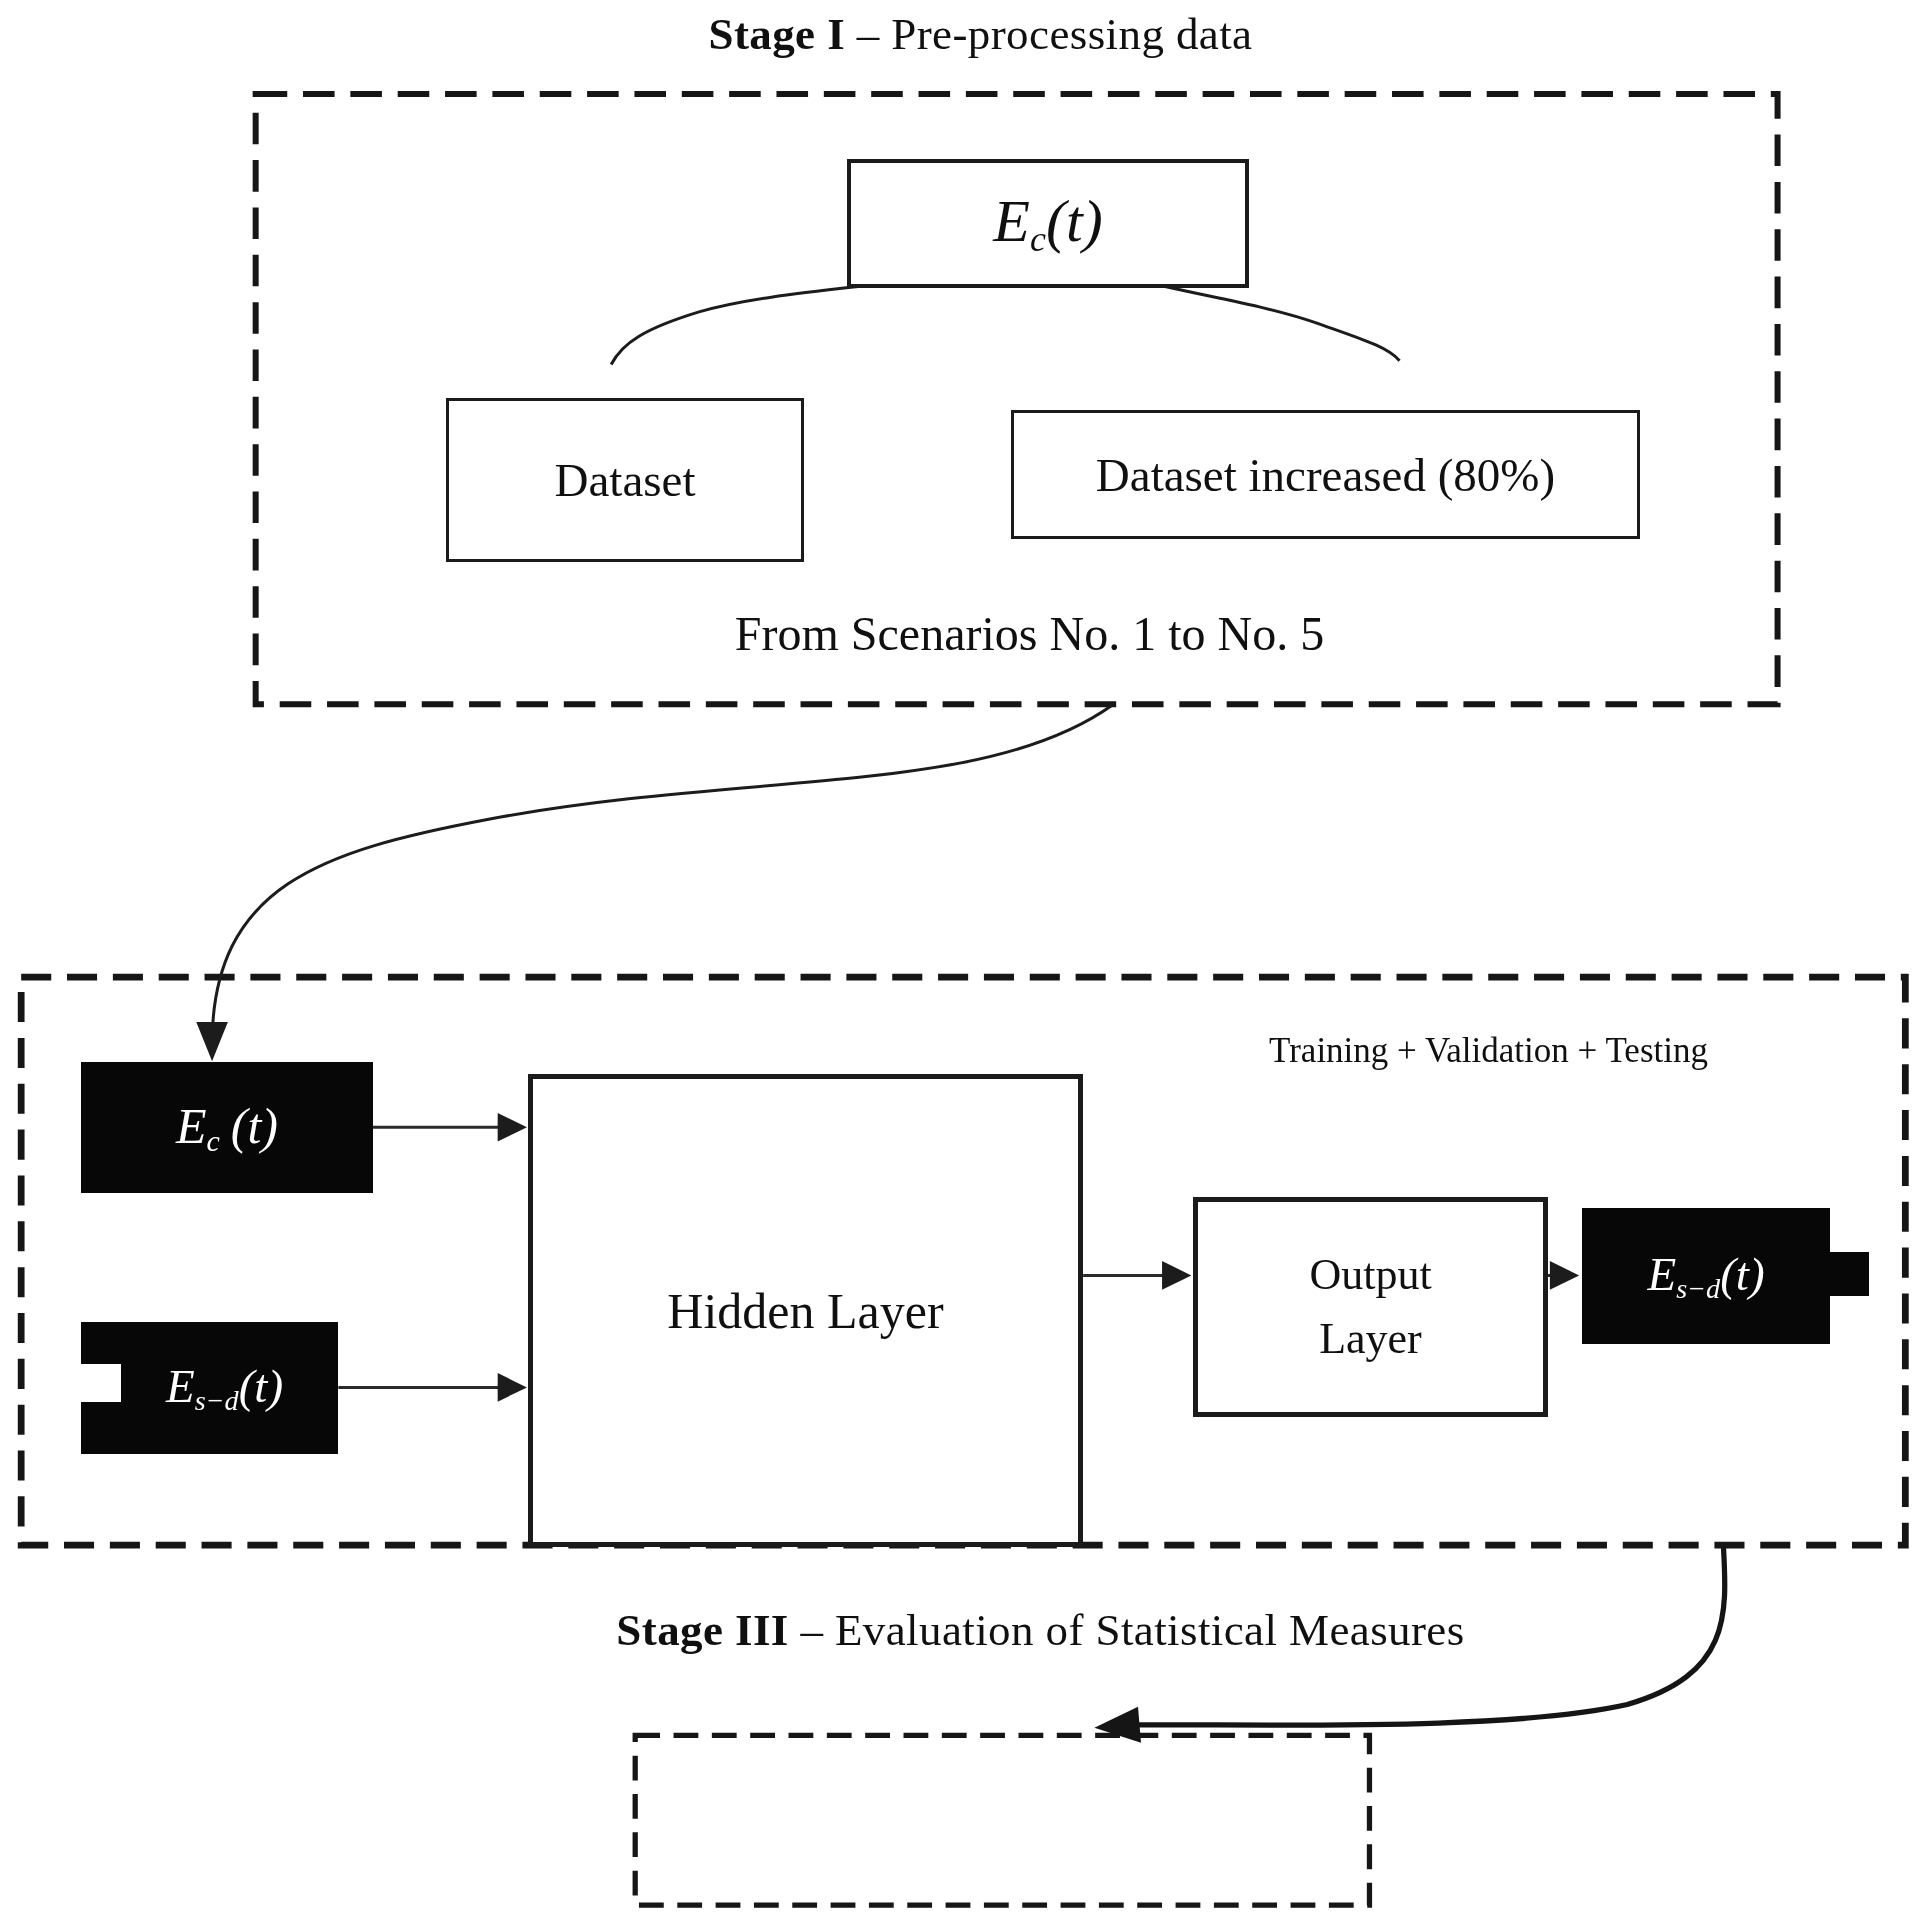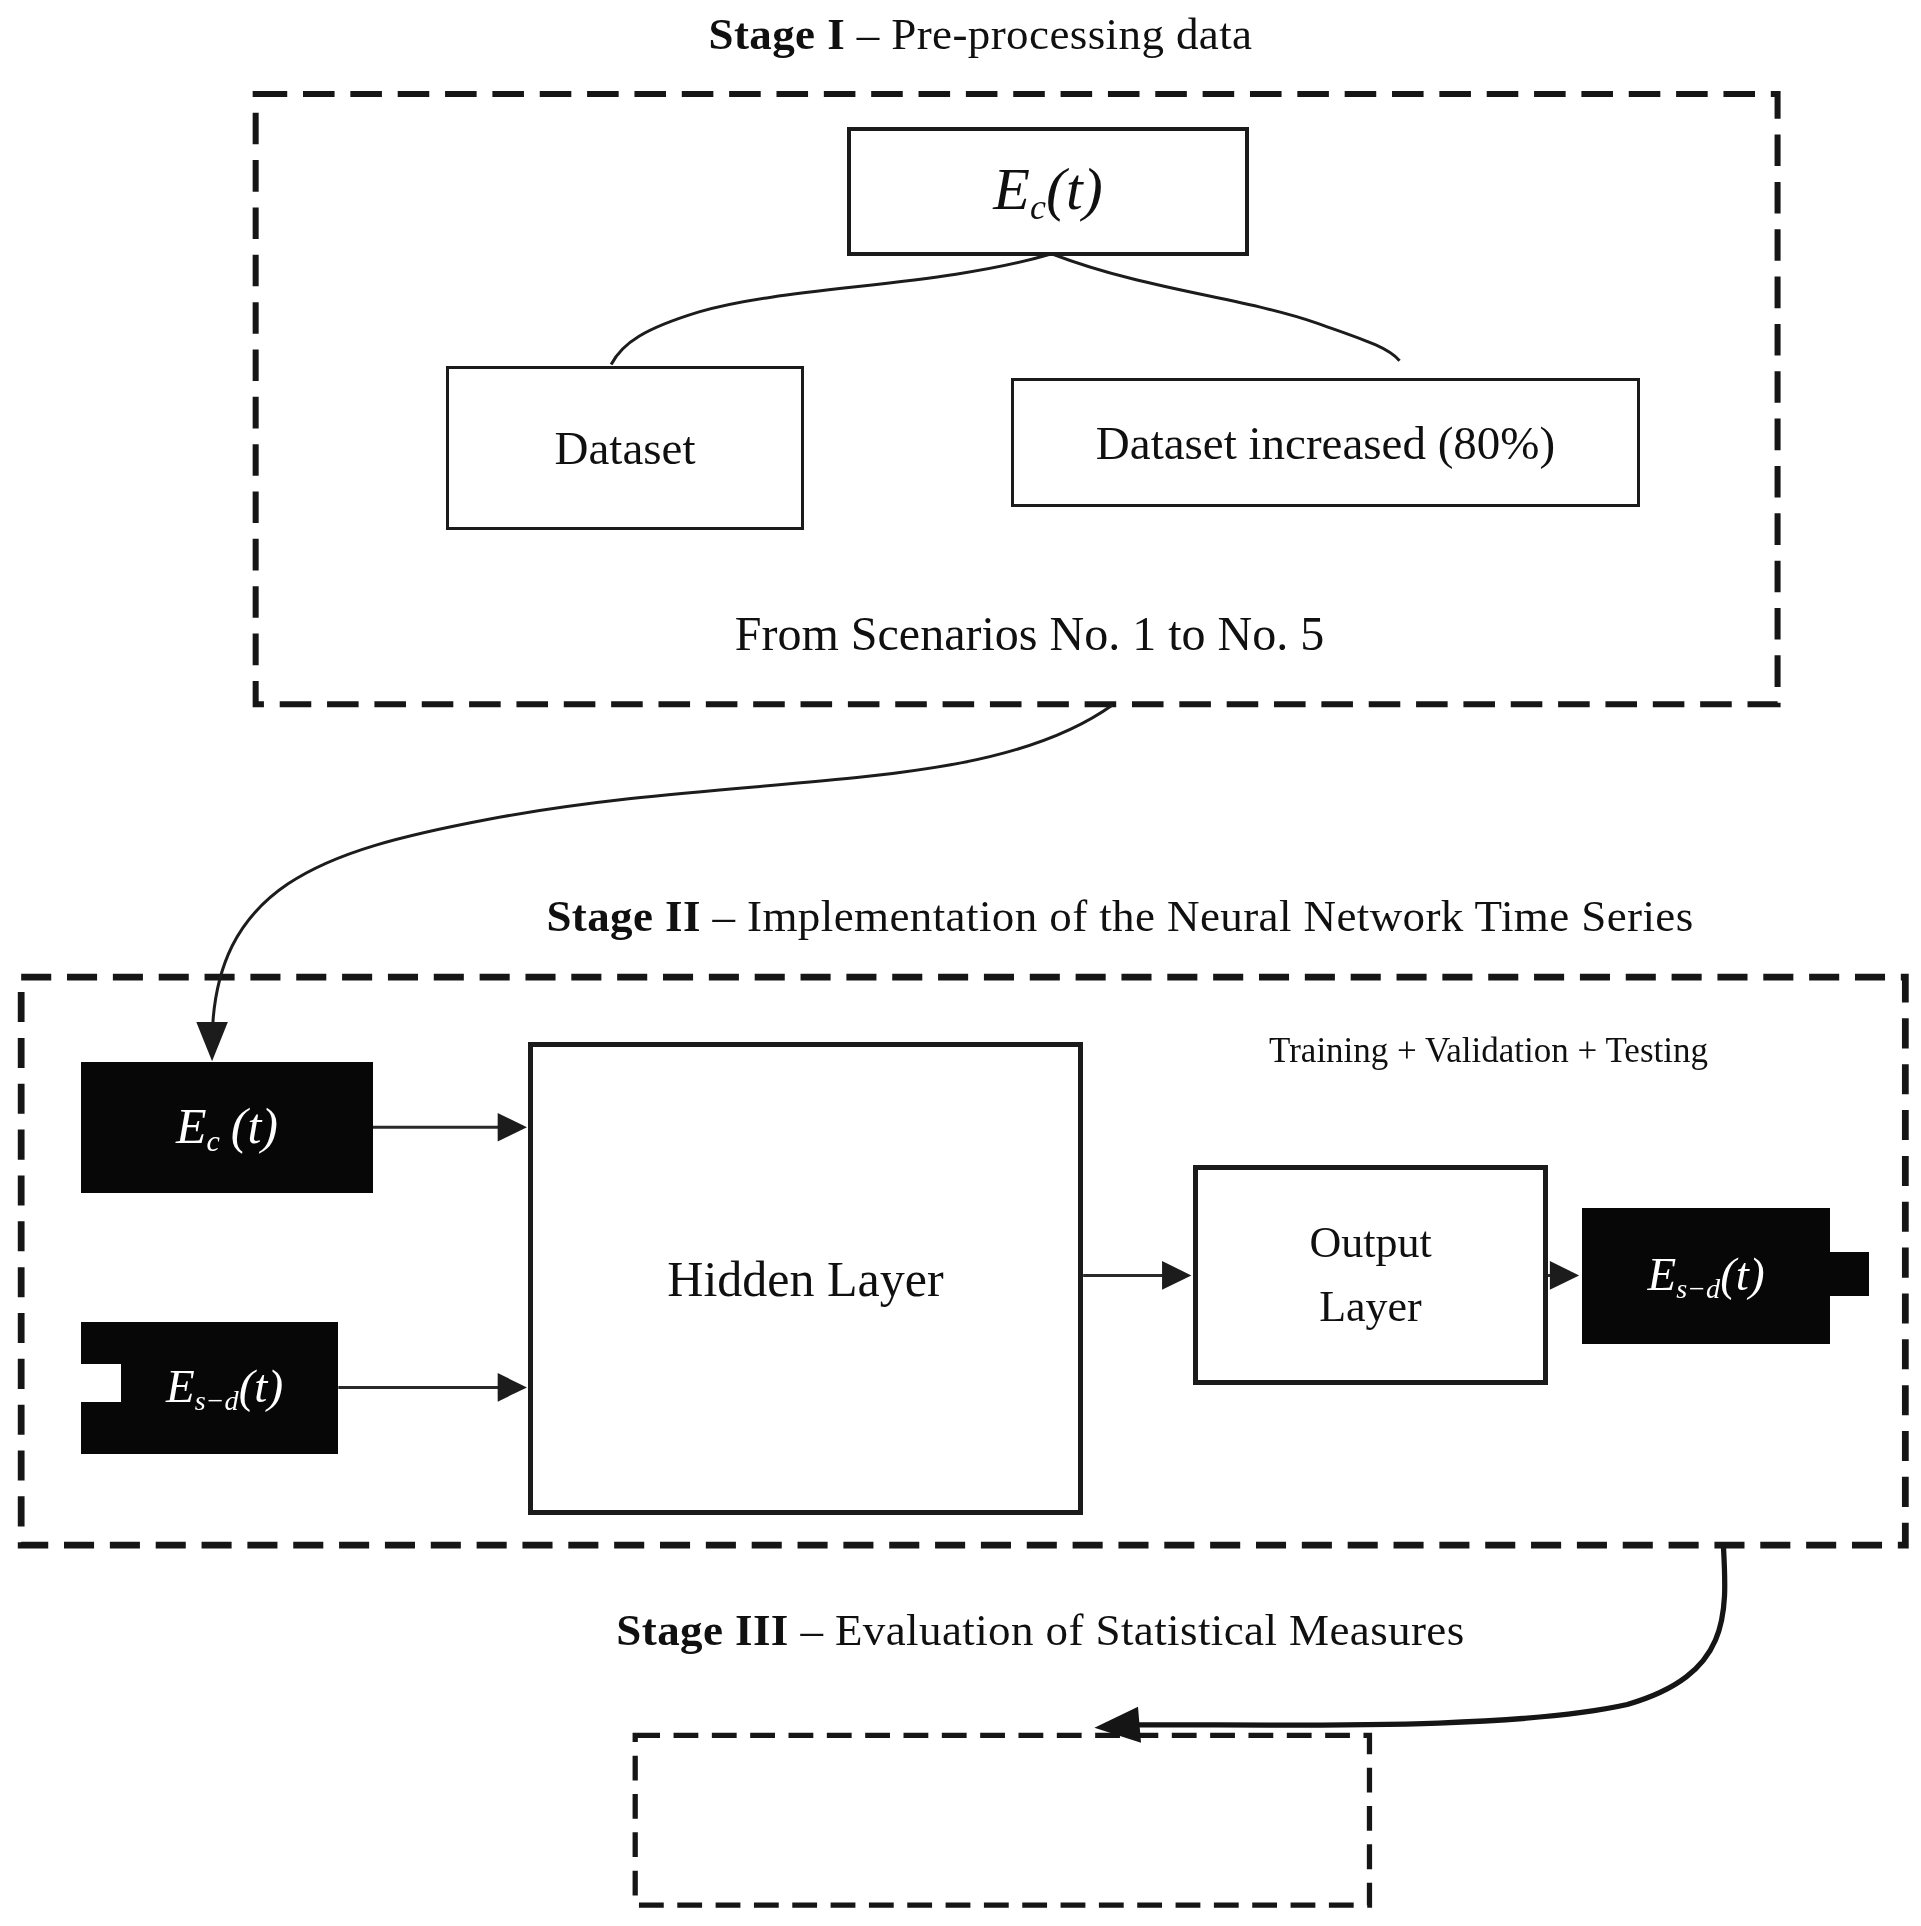--- a/index.html
+++ b/index.html
@@ -17,21 +17,21 @@
   .txt { position: absolute; text-align: center; white-space: nowrap; }
   .title { font-size: 45px; letter-spacing: 0.4px; }
   .title b { font-weight: 700; }
   .note { font-size: 35px; }
   .big { font-size: 48px; text-align: center; }
   .wbox {
     position: absolute;
     background: #ffffff;
     border: 4.5px solid #1b1b1b;
     box-sizing: border-box;
-    display: flex; align-items: center; justify-content: center;
+    display: flex; align-items: center; justify-content: center; margin-top: 32px;
   }
   .thin { border-width: 3.8px; }
   .thick { border-width: 5.3px; }
   .bbox {
     position: absolute;
     background: #070707;
     color: #ffffff;
     display: flex; align-items: center; justify-content: center;
   }
   .math { font-style: italic; }
@@ -97,23 +97,20 @@
   <div class="wbox thin" style="left:446px; top:366px; width:358px; height:164px;">
     <span class="lbl-dataset">Dataset</span>
   </div>
 
   <div class="wbox thin" style="left:1011px; top:378px; width:629px; height:129px;">
     <span class="lbl-dataset">Dataset increased (80%)</span>
   </div>
 
   <div class="txt big" style="left:466px; top:606px; width:1127px;">From Scenarios No. 1 to No. 5</div>
 
-  <div class="txt title" style="left:346px; top:890px; width:1548px;">
-    <b>Stage II</b><span> – Implementation of the Neural Network Time Series</span>
-  </div>
 
   <div class="txt note" style="left:1157px; top:1031px; width:663px;">Training + Validation + Testing</div>
 
   <div class="bbox" style="left:81px; top:1062px; width:292px; height:131px;">
     <span class="math f66"><span>E</span><span class="sub">c</span><span class="gap">(t)</span></span>
   </div>
 
   <div class="bbox" style="left:81px; top:1322px; width:257px; height:132px;">
     <span class="notch"></span>
     <span class="math f62" style="margin-left:30px;"><span>E</span><span class="sub">s−d</span><span>(t)</span></span>

